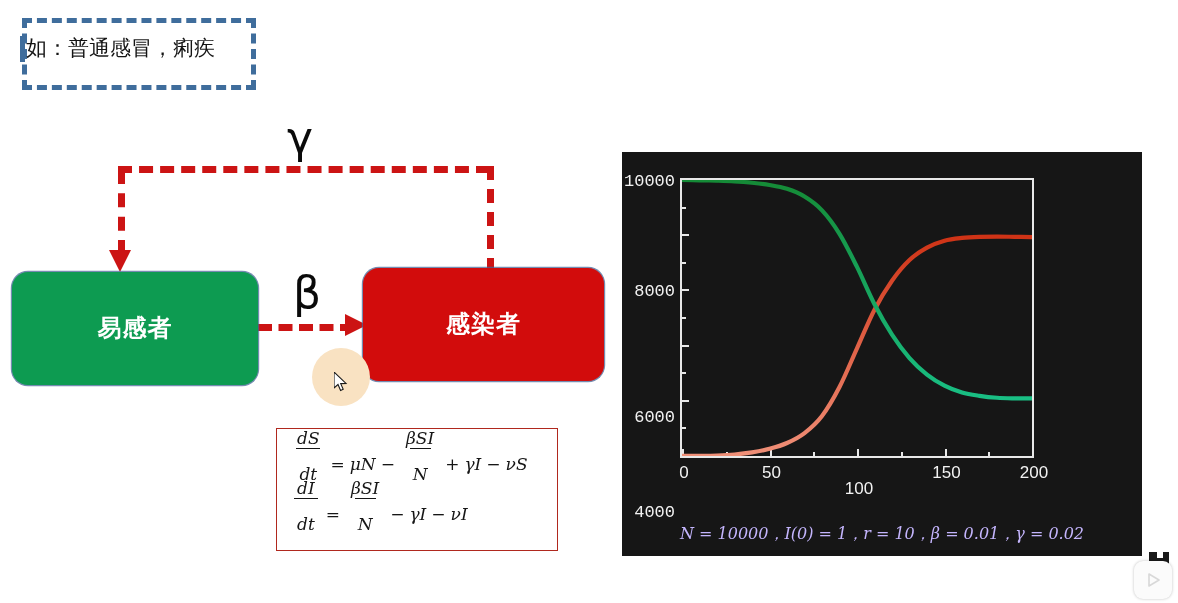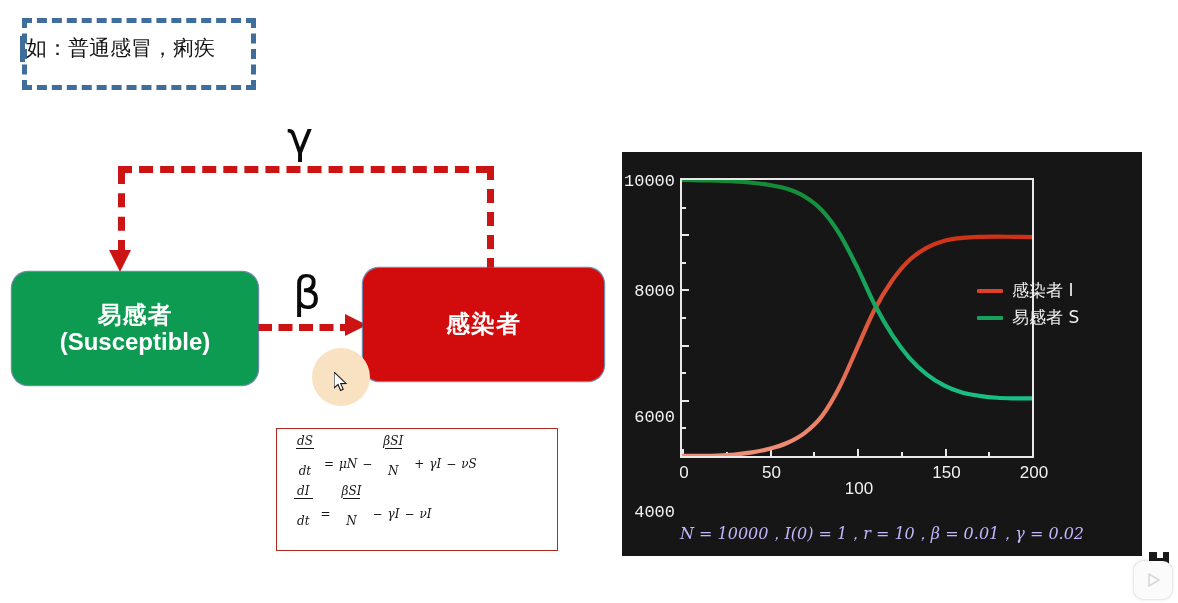--- a/index.html
+++ b/index.html
@@ -138,21 +138,21 @@
     border: 1.5px solid #b0281e;
     background: #ffffff;
     padding: 10px 14px;
   }
   .eq-row {
     display: flex;
     align-items: center;
     height: 50px;
     font-family: "DejaVu Serif", "Liberation Serif", serif;
     font-style: italic;
-    font-size: 12px;
+    font-size: 17px;
     color: #161616;
   }
   .frac {
     display: inline-flex;
     flex-direction: column;
     align-items: center;
     justify-content: center;
     margin: 0 3px;
     line-height: 1.08;
   }
@@ -287,21 +287,20 @@
 <div class="dash-v" id="gamma-left"></div>
 <div id="gamma-arrow"></div>
 <div class="greek" id="gamma-label">γ</div>
 
 <div class="dash-h" id="beta-line"></div>
 <div id="beta-arrow"></div>
 <div class="greek" id="beta-label">β</div>
 
 <div class="state-box" id="box-susceptible">
   <div class="box-line-cn">易感者</div>
-  <div class="box-line-en">(Susceptible)</div>
 </div>
 
 <div class="state-box" id="box-infected">
   <div class="box-line-cn">感染者</div>
 </div>
 
 <div id="cursor-highlight"></div>
 <svg id="cursor-arrow" viewBox="0 0 14 20">
   <polygon points="0,0 0,16 4,12.5 6.6,18.5 9.2,17.3 6.7,11.6 12,11.4" fill="#ffffff" stroke="#1a1a1a" stroke-width="1.1"></polygon>
 </svg>
@@ -395,30 +394,20 @@
         <path d="M 0.00 275.97 C 2.92 275.95, 11.67 275.94, 17.50 275.86 C 23.33 275.78, 29.17 275.73, 35.00 275.50 C 40.83 275.27, 46.67 275.00, 52.50 274.48 C 58.33 273.97, 64.17 273.35, 70.00 272.41 C 75.83 271.47, 81.67 270.39, 87.50 268.82 C 93.33 267.26, 99.17 265.65, 105.00 263.03 C 110.83 260.41, 116.67 257.60, 122.50 253.09 C 128.33 248.58, 134.17 243.66, 140.00 235.98 C 145.83 228.30, 151.67 218.27, 157.50 207.00 C 163.33 195.73, 169.17 181.24, 175.00 168.36 C 180.83 155.48, 186.67 140.99, 192.50 129.72 C 198.33 118.45, 204.17 109.02, 210.00 100.74 C 215.83 92.46, 221.67 85.56, 227.50 80.04 C 233.33 74.52, 239.17 70.84, 245.00 67.62 C 250.83 64.40, 256.67 62.33, 262.50 60.72 C 268.33 59.11, 274.17 58.60, 280.00 57.96 C 285.83 57.32, 291.67 57.09, 297.50 56.86 C 303.33 56.63, 309.17 56.58, 315.00 56.58 C 320.83 56.58, 326.67 56.76, 332.50 56.86 C 338.33 56.95, 347.08 57.09, 350.00 57.13" fill="none" stroke="url(#grad0)" stroke-width="4.2" stroke-linecap="round"></path>
         <defs>
           <linearGradient id="grad1" x1="0" y1="1" x2="0" y2="0">
             <stop offset="0%" stop-color="#19bf84"></stop>
             <stop offset="100%" stop-color="#158a36"></stop>
           </linearGradient>
         </defs>
         <path d="M 0.00 0.00 C 2.92 0.05, 11.67 0.16, 17.50 0.28 C 23.33 0.39, 29.17 0.51, 35.00 0.69 C 40.83 0.87, 46.67 1.03, 52.50 1.38 C 58.33 1.72, 64.17 2.16, 70.00 2.76 C 75.83 3.36, 81.67 3.96, 87.50 4.97 C 93.33 5.98, 99.17 6.90, 105.00 8.83 C 110.83 10.76, 116.67 12.97, 122.50 16.56 C 128.33 20.15, 134.17 24.15, 140.00 30.36 C 145.83 36.57, 151.67 44.39, 157.50 53.82 C 163.33 63.25, 169.17 75.21, 175.00 86.94 C 180.83 98.67, 186.67 112.93, 192.50 124.20 C 198.33 135.47, 204.17 145.59, 210.00 154.56 C 215.83 163.53, 221.67 171.35, 227.50 178.02 C 233.33 184.69, 239.17 189.98, 245.00 194.58 C 250.83 199.18, 256.67 202.63, 262.50 205.62 C 268.33 208.61, 274.17 210.82, 280.00 212.52 C 285.83 214.22, 291.67 214.96, 297.50 215.83 C 303.33 216.71, 309.17 217.35, 315.00 217.76 C 320.83 218.18, 326.67 218.22, 332.50 218.32 C 338.33 218.41, 347.08 218.32, 350.00 218.32" fill="none" stroke="url(#grad1)" stroke-width="4.2" stroke-linecap="round"></path>
       </svg>
   </div>
-  <div id="chart-legend">
-      <div class="legend-row">
-        <div class="legend-swatch" style="background: rgb(224, 64, 42);"></div>
-        <div class="legend-text">感染者 I</div>
-      </div>
-      <div class="legend-row">
-        <div class="legend-swatch" style="background: rgb(23, 160, 92);"></div>
-        <div class="legend-text">易感者 S</div>
-      </div>
-    </div>
   <div id="chart-caption">N = 10000，I(0) = 1，r = 10，β = 0.01，γ = 0.02</div>
 </div>
 
 <svg id="player-corner" viewBox="0 0 22 16">
   <path d="M1,1 L9,1 L9,7 L15,7 L15,1 L21,1 L21,14 L1,14 Z" fill="#1a1a1a"></path>
 </svg>
 <div id="player-badge">
   <svg width="20" height="20" viewBox="0 0 20 20">
     <polygon points="6,4 16,10 6,16" fill="none" stroke="#d8d8d8" stroke-width="1.6" stroke-linejoin="round"></polygon>
   </svg>

